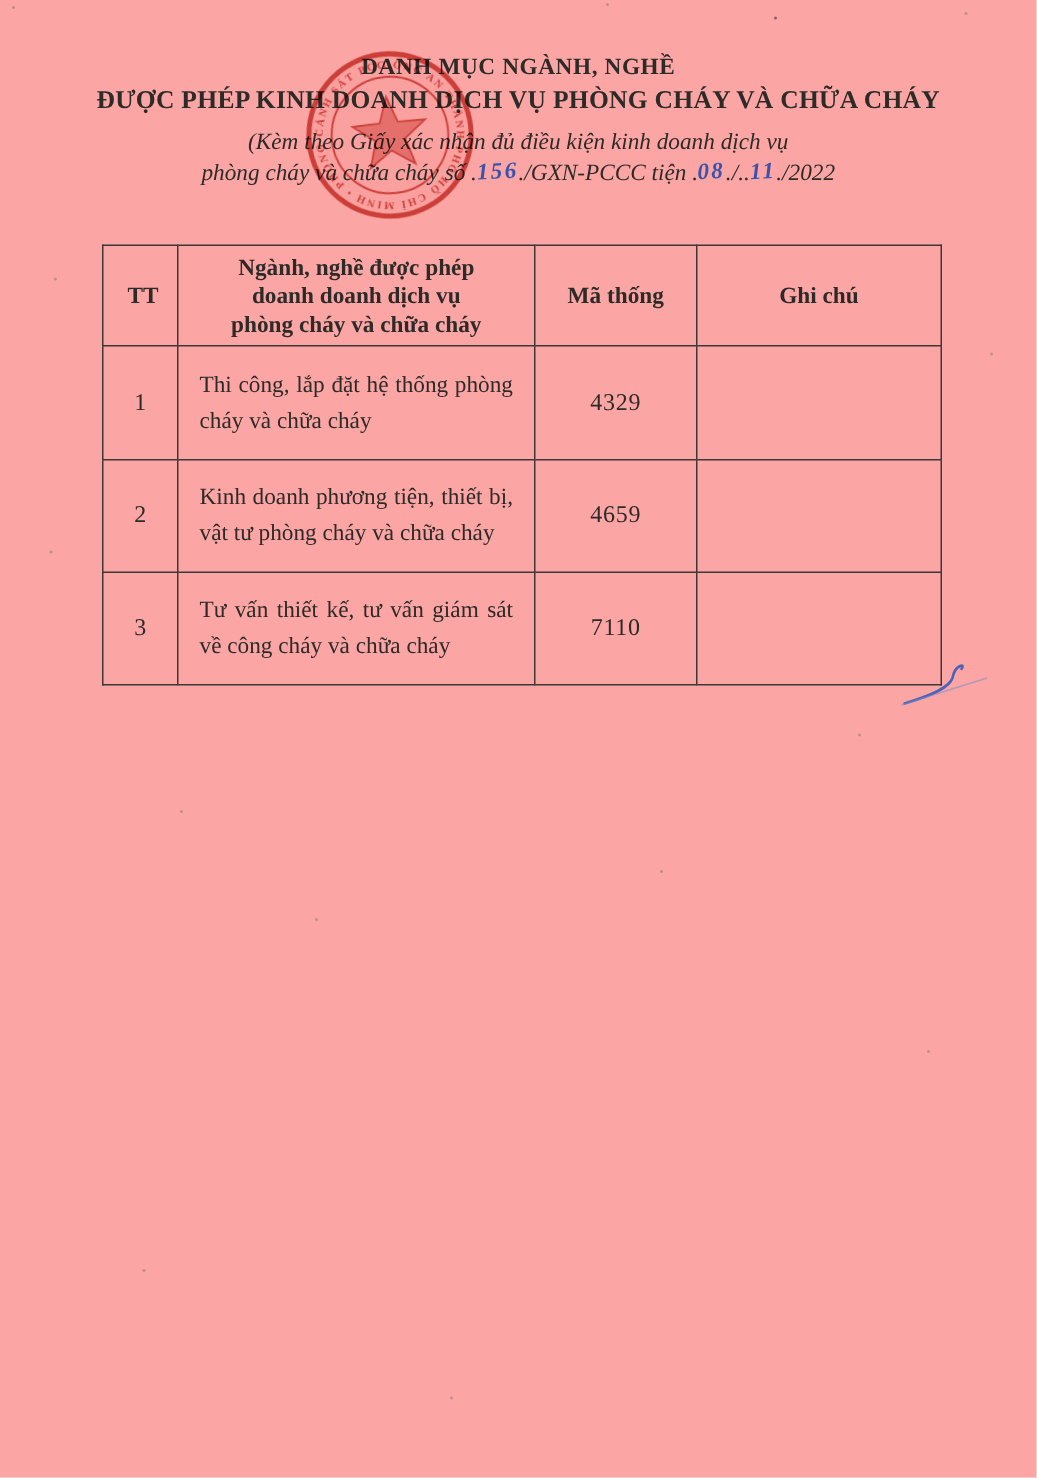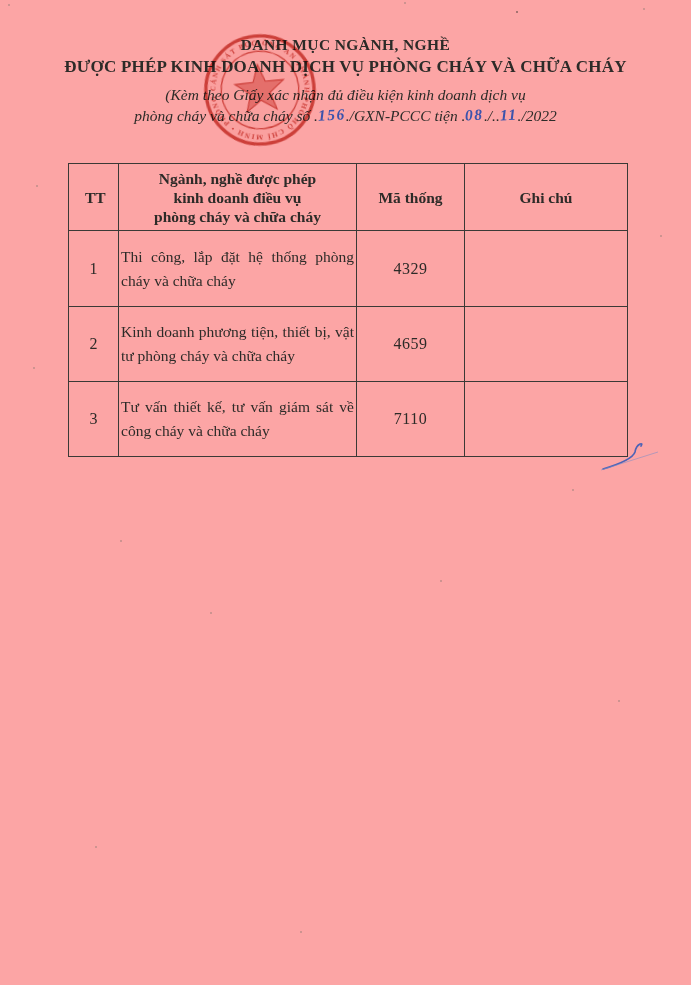--- a/index.html
+++ b/index.html
@@ -29,21 +29,21 @@
   
   .doc-table{
     position:absolute;left:68px;top:163px;z-index:2;
     border-collapse:collapse;table-layout:fixed;width:559px;
   }
   .doc-table th,.doc-table td{border:1.6px solid #3b3936;vertical-align:middle;}
   .doc-table thead tr{height:67px;}
   .doc-table tbody tr{height:75px;}
   .doc-table th{font-size:15.5px;font-weight:bold;line-height:19px;padding:2px 16px;}
   .cell-tt{text-align:center;font-size:16px;}
-  .cell-name{padding:2px 2px;text-align:justify;font-size:15.5px;line-height:24px;}
+  .cell-name{padding:2px 14px;text-align:justify;font-size:15.5px;line-height:24px;}
   .cell-code{text-align:center;font-size:16px;letter-spacing:.5px;}
   .cell-note{padding:2px 8px;}
   
   .stamp{
     position:absolute;left:201px;top:30px;width:118px;height:120px;z-index:3;
     mix-blend-mode:multiply;opacity:.88;
     transform:rotate(-6deg);
     filter:blur(.3px);
     pointer-events:none;
   }
@@ -82,21 +82,21 @@
       <col style="width:50px">
         <col style="width:238px">
         <col style="width:108px">
         <col style="width:163px">
     </colgroup>
     <thead>
       <tr>
         <th>TT</th>
         <th>
           <span>Ngành, nghề được phép</span><br>
-          <span>kinh doanh điều vụ</span><br>
+          <span>doanh doanh dịch vụ</span><br>
           <span>phòng cháy và chữa cháy</span>
         </th>
         <th>Mã thống</th>
         <th>Ghi chú</th>
       </tr>
     </thead>
     <tbody>
       <tr style="height:76px;">
         <td class="cell-tt">1</td>
         <td class="cell-name">Thi công, lắp đặt hệ thống phòng cháy và chữa cháy</td>

